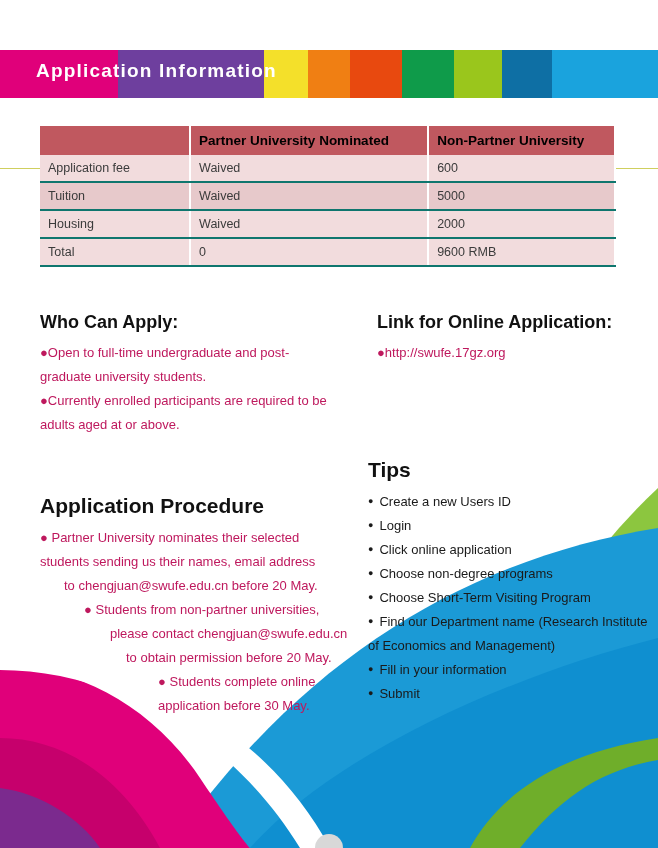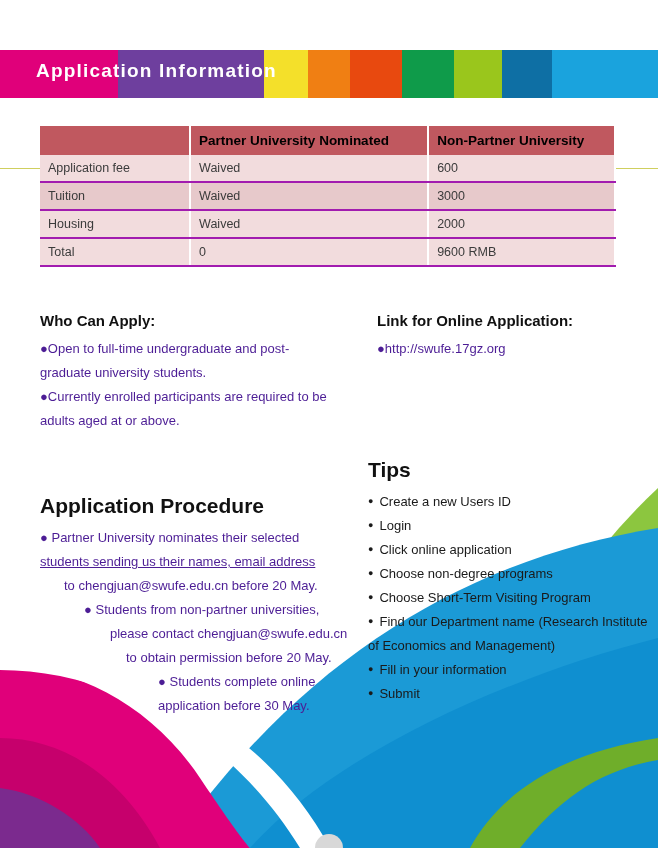--- a/index.html
+++ b/index.html
@@ -70,65 +70,65 @@
     font-size: 13.5px;
     text-align: left;
     padding: 7px 8px;
     border-right: 2px solid #ffffff;
   }
   .tbl th.blank { background: #c0585f; }
   .tbl td {
     padding: 6px 8px;
     color: #3b3b3b;
     border-right: 2px solid #ffffff;
-    border-bottom: 2px solid #a21caf;
+    border-bottom: 2px solid #0f766e;
   }
   .tbl tr.odd td { background: #f2dcdd; }
   .tbl tr.even td { background: #e7c9cb; }
   .col-a { width: 145px; }
   .col-b { width: 245px; }
   .col-c { width: 186px; }
 
   
   .block { position: absolute; z-index: 6; }
   h3.hd {
     margin: 0 0 8px 0;
-    font-size: 15px;
+    font-size: 18px;
     font-weight: bold;
     color: #111111;
   }
   h3.hd.big {
     font-size: 21px;
   }
   .bullets { margin: 0; padding: 0; list-style: none; }
   .bullets li {
     font-size: 13px;
     color: #1a1a1a;
     line-height: 1.85;
     margin: 0;
   }
   .bullets li .dot {
     font-size: 9px;
     vertical-align: 2px;
     margin-right: 6px;
   }
   .para {
     font-size: 13px;
-    color: #4c1d95;
+    color: #be185d;
     line-height: 1.85;
   }
 
   #who-can-apply { left: 40px; top: 312px; width: 300px; }
   #link-online   { left: 377px; top: 312px; width: 280px; }
   #app-procedure { left: 40px; top: 494px; width: 320px; }
   #tips          { left: 368px; top: 458px; width: 280px; }
 
   .proc-line { display: block; }
   .proc-line.i1 { padding-left: 0; }
-  .proc-line.i2 { padding-left: 0; text-decoration: underline; }
+  .proc-line.i2 { padding-left: 0; }
   .proc-line.i3 { padding-left: 24px; }
   .proc-line.i4 { padding-left: 44px; }
   .proc-line.i5 { padding-left: 70px; }
   .proc-line.i6 { padding-left: 86px; }
   .proc-line.i7 { padding-left: 118px; }
   .proc-line.i8 { padding-left: 118px; }
 
   
   .art {
     position: absolute;
@@ -184,21 +184,21 @@
     </thead>
     <tbody>
       <tr class="odd">
         <td>Application fee</td>
         <td>Waived</td>
         <td>600</td>
       </tr>
       <tr class="even">
         <td>Tuition</td>
         <td>Waived</td>
-        <td>3000</td>
+        <td>5000</td>
       </tr>
       <tr class="odd">
         <td>Housing</td>
         <td>Waived</td>
         <td>2000</td>
       </tr>
       <tr class="odd">
         <td>Total</td>
         <td>0</td>
         <td>9600 RMB</td>

